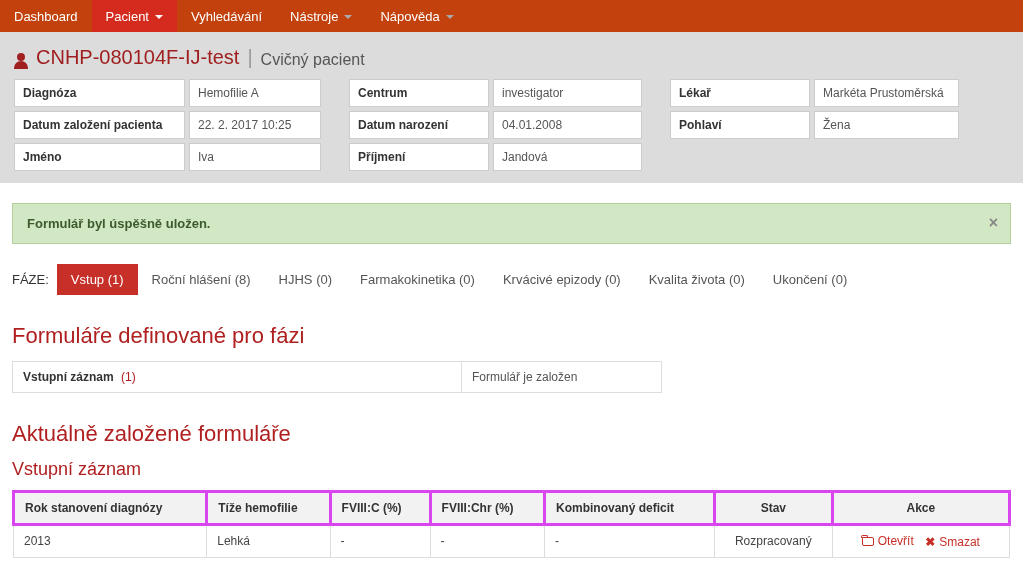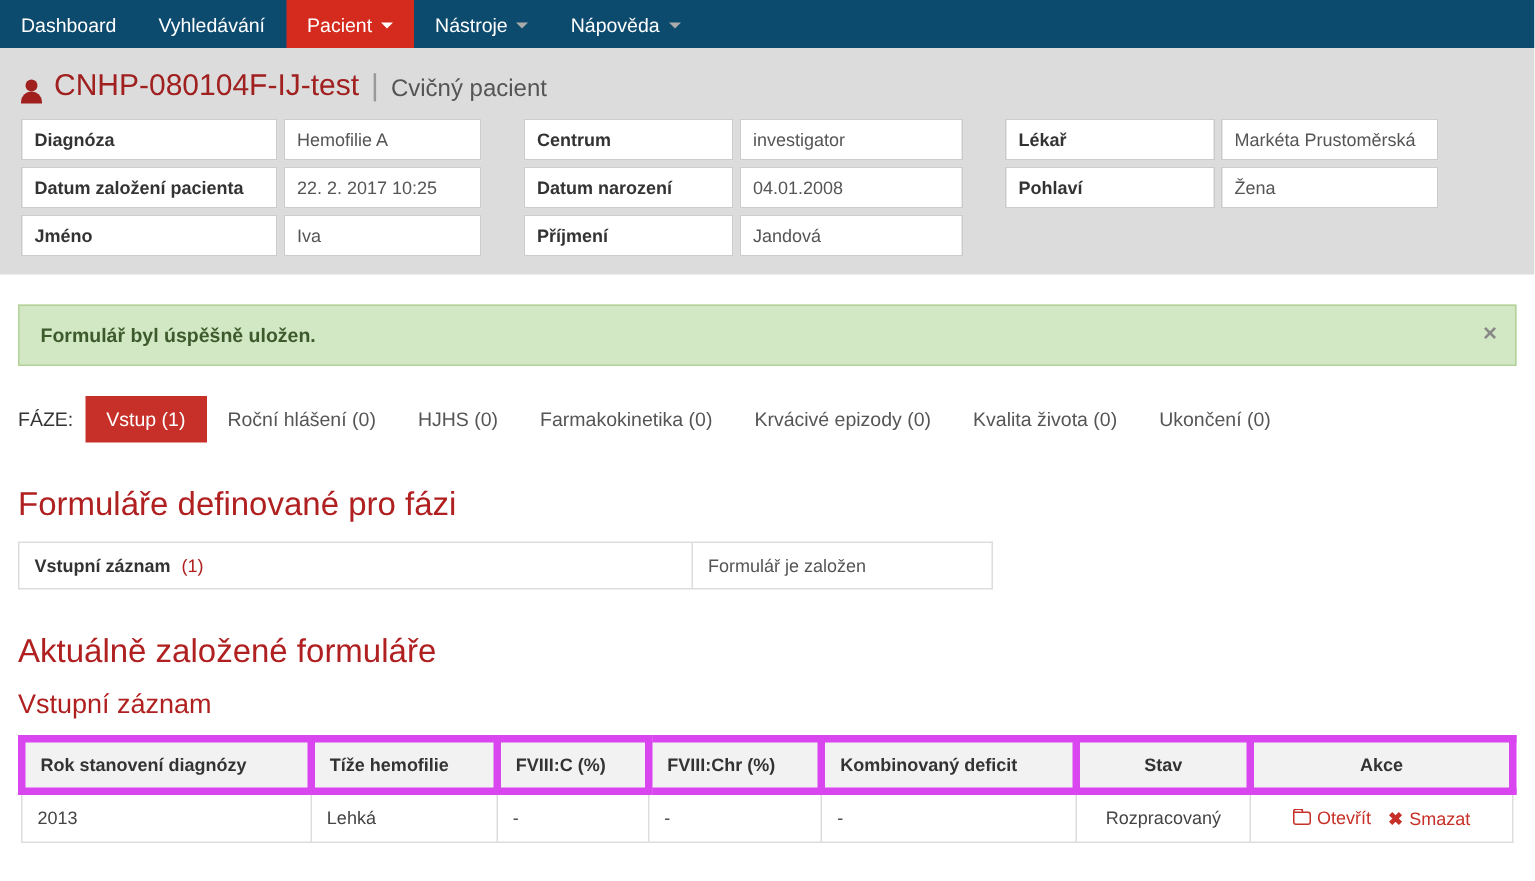--- a/index.html
+++ b/index.html
@@ -8,21 +8,21 @@
       padding: 0;
     }
     body {
       font-family: 'Segoe UI', Arial, sans-serif;
       font-size: 13px;
       background: #fff;
       color: #333;
       width: 1023px;
     }
     .navbar {
-      background: #0c4a6e;
+      background: #c2410c;
       display: flex;
       height: 32px;
     }
     .nav-item {
       color: #fff;
       padding: 8px 14px;
       cursor: pointer;
       font-size: 13px;
       display: flex;
       align-items: center;
@@ -205,21 +205,21 @@
       font-weight: 300;
       margin-bottom: 10px;
     }
     .data-table {
       width: 100%;
       border-collapse: collapse;
       font-size: 12px;
     }
     .data-table th {
       background: #f0f0efd6;
-      border: 5px solid #d946ef;
+      border: 3px solid #d946ef;
       padding: 8px 10px;
       text-align: left;
       font-weight: 600;
       color: #333;
     }
     .data-table td {
       border: 1px solid #ddd;
       padding: 8px 10px;
       color: #444;
     }
@@ -260,25 +260,25 @@
     .x-icon {
       font-weight: bold;
       font-size: 12px;
     }
   </style>
 </head>
 <body>
 
 <div class="navbar">
   <div class="nav-item">Dashboard</div>
-  <div class="nav-item">Vyhledávání</div>
   <div class="nav-item active">
     <span>Pacient</span>
     <span class="chevron-down"></span>
   </div>
+  <div class="nav-item">Vyhledávání</div>
   <div class="nav-item">
     <span>Nástroje</span>
     <span class="chevron-down"></span>
   </div>
   <div class="nav-item">
     <span>Nápověda</span>
     <span class="chevron-down"></span>
   </div>
 </div>
 
@@ -334,21 +334,21 @@
 <div class="content">
 
   <div class="alert-success">
     <span>Formulář byl úspěšně uložen.</span>
     <span class="alert-close">×</span>
   </div>
 
   <div class="phase-row">
     <span class="phase-label">FÁZE:</span>
     <span class="phase-tab active">Vstup (1)</span>
-    <span class="phase-tab">Roční hlášení (0)</span>
+    <span class="phase-tab">Roční hlášení (8)</span>
     <span class="phase-tab">HJHS (0)</span>
     <span class="phase-tab">Farmakokinetika (0)</span>
     <span class="phase-tab">Krvácivé epizody (0)</span>
     <span class="phase-tab">Kvalita života (0)</span>
     <span class="phase-tab">Ukončení (0)</span>
   </div>
 
   <h2 class="sub-title">Formuláře definované pro fázi</h2>
   <div class="def-table">
     <div class="def-cell left">

